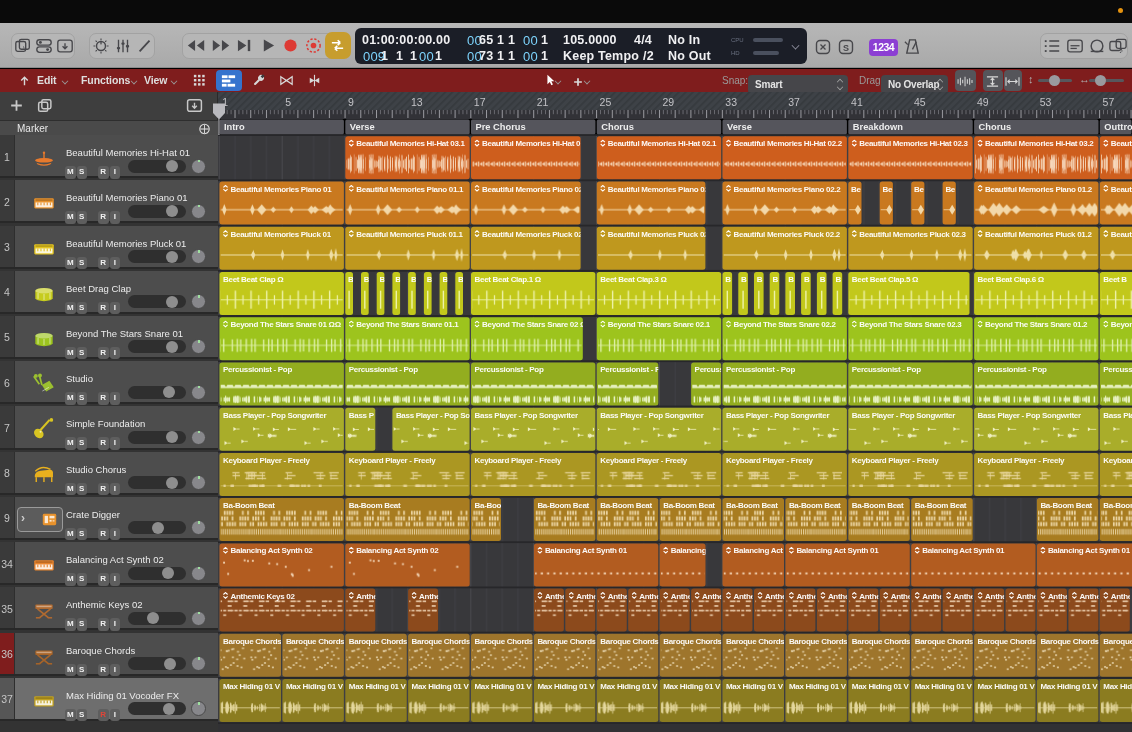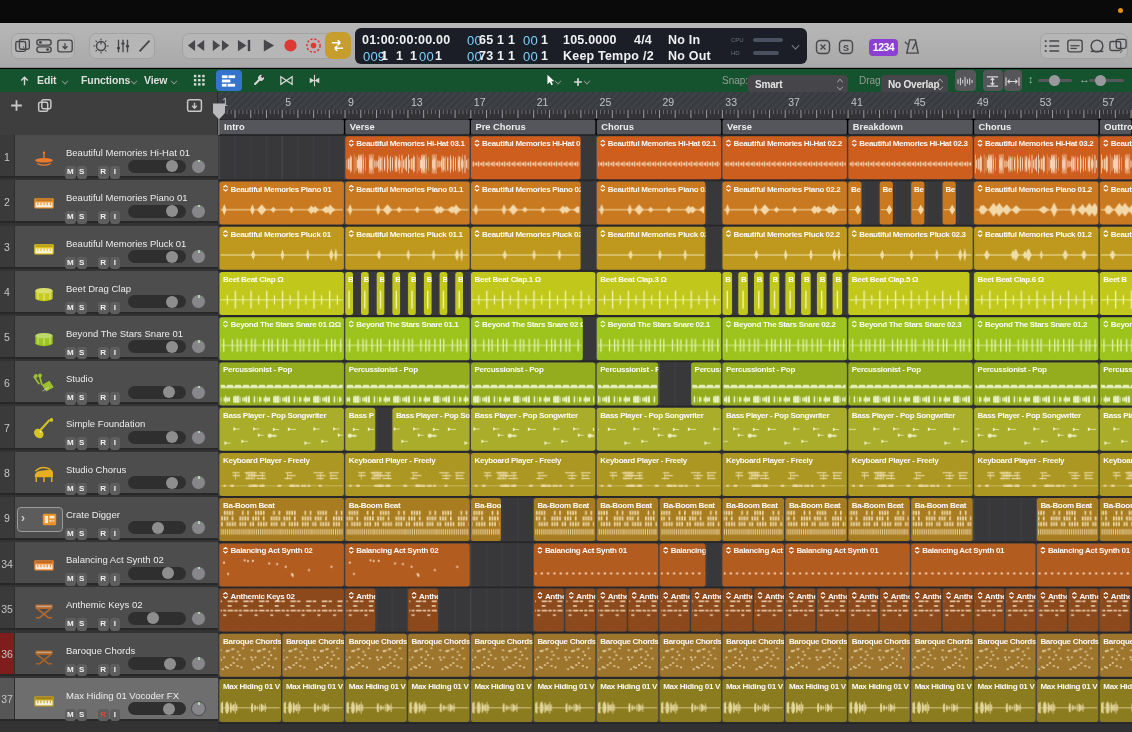--- a/index.html
+++ b/index.html
@@ -12,21 +12,21 @@
 #cyc svg{width:21px;height:15px}
 #lcd{position:absolute;left:355px;top:5px;width:452px;height:36px;background:#1b1e27;border-radius:6px}
 .lrow{position:absolute;left:0;width:100%;height:14px}
 .lrow span{position:absolute;top:0;font-size:12.5px;font-weight:bold;color:#f0f0f2;white-space:pre;letter-spacing:0.2px}
 .lrow d{position:absolute;top:0;font-size:13px;font-weight:normal;color:#7dd3fc;font-style:normal;white-space:pre;letter-spacing:0.2px}
 .cpu{position:absolute;left:376px;top:9px}
 .cpu em{font-style:normal;font-size:6px;color:#6a7080;position:absolute}
 .cpu i{position:absolute;left:22px;top:1px;width:30px;height:3.5px;background:#4a505e;border-radius:2px}
 #lchev{position:absolute;right:7px;top:14px;width:8px;height:6px}#lchev::before{content:"";position:absolute;width:6px;height:6px;border-right:1.5px solid #99a;border-bottom:1.5px solid #99a;transform:rotate(45deg) scale(0.8)}
 #count{position:absolute;left:869px;top:16px;width:29px;height:17px;background:#8c3fd3;border-radius:4px;color:#fff;font-size:10.5px;font-weight:bold;text-align:center;line-height:17px;letter-spacing:-0.5px}
-#tb2{position:absolute;left:0;top:69px;width:100%;height:40px;background:#14532d;border-bottom:1px solid #2a2a2c}
+#tb2{position:absolute;left:0;top:69px;width:100%;height:40px;background:#7f1d1d;border-bottom:1px solid #2a2a2c}
 .menu{position:absolute;top:4.5px;font-size:10.5px;font-weight:bold;color:#dedede;letter-spacing:-0.1px}
 .chv{position:absolute;top:9px;width:7px;height:4px}
 .chv::before,.chv2::before{content:"";position:absolute;width:5px;height:5px;border-right:1.4px solid #9a9a9a;border-bottom:1.4px solid #9a9a9a;transform:rotate(45deg) scale(0.8)}
 .chv2{position:absolute;right:4px;top:8px;width:7px;height:5px}
 .db{position:absolute;top:1px;height:21px;border-radius:4px}
 .db.blue{background:#3573cd}
 .db.on{background:#55555a}
 .db .ti{position:absolute}
 .lbl{position:absolute;top:5.5px;font-size:10px;color:#9a9a9a}
 .drop{position:absolute;top:6px;height:19px;background:#46464a;border-radius:4px}
@@ -577,20 +577,21 @@
           <path d="M8,3 v10 M3,8 h10" stroke="#c8c8c8" stroke-width="1.7"></path>
         </svg></div>
 <div class="hb" style="left:36px"><svg viewBox="0 0 16 16">
           <rect x="2.5" y="5" width="8.5" height="8.5" rx="1.5" fill="none" stroke="#c8c8c8" stroke-width="1.4"></rect>
           <rect x="5.5" y="2.5" width="8.5" height="8.5" rx="1.5" fill="none" stroke="#c8c8c8" stroke-width="1.4"></rect>
         </svg></div>
 <div class="hb" style="left:186px"><svg viewBox="0 0 16 16">
           <rect x="1.5" y="2.5" width="13" height="11" rx="2" fill="none" stroke="#c8c8c8" stroke-width="1.4"></rect>
           <path d="M8,5.5 v5 M5.8,8.3 L8,10.5 L10.2,8.3" stroke="#c8c8c8" stroke-width="1.3" fill="none"></path>
         </svg></div>
+<div id="mrow">Marker<span>⨁</span></div>
 </div>
 <div id="arrwrap"><svg id="arr" width="914" height="640" viewBox="0 0 914 640">
 <defs>
 <symbol id="lp">
             <path d="M0.6,2.6 L2.7,0.7 L4.8,2.6" fill="none" stroke="#fff" stroke-width="1.1"></path>
             <path d="M0.6,4.4 L2.7,6.3 L4.8,4.4" fill="none" stroke="#fff" stroke-width="1.1"></path>
           </symbol>
 <pattern id="hhd" x="0" y="43.0" width="63" height="45.23" patternUnits="userSpaceOnUse">
             <rect x="40.3" y="26.3" width="0.5" height="5.4" fill="#f6d9bd" opacity="0.95"></rect>
             <rect x="14.1" y="21.0" width="0.7" height="16.0" fill="#f6d9bd" opacity="0.95"></rect>

